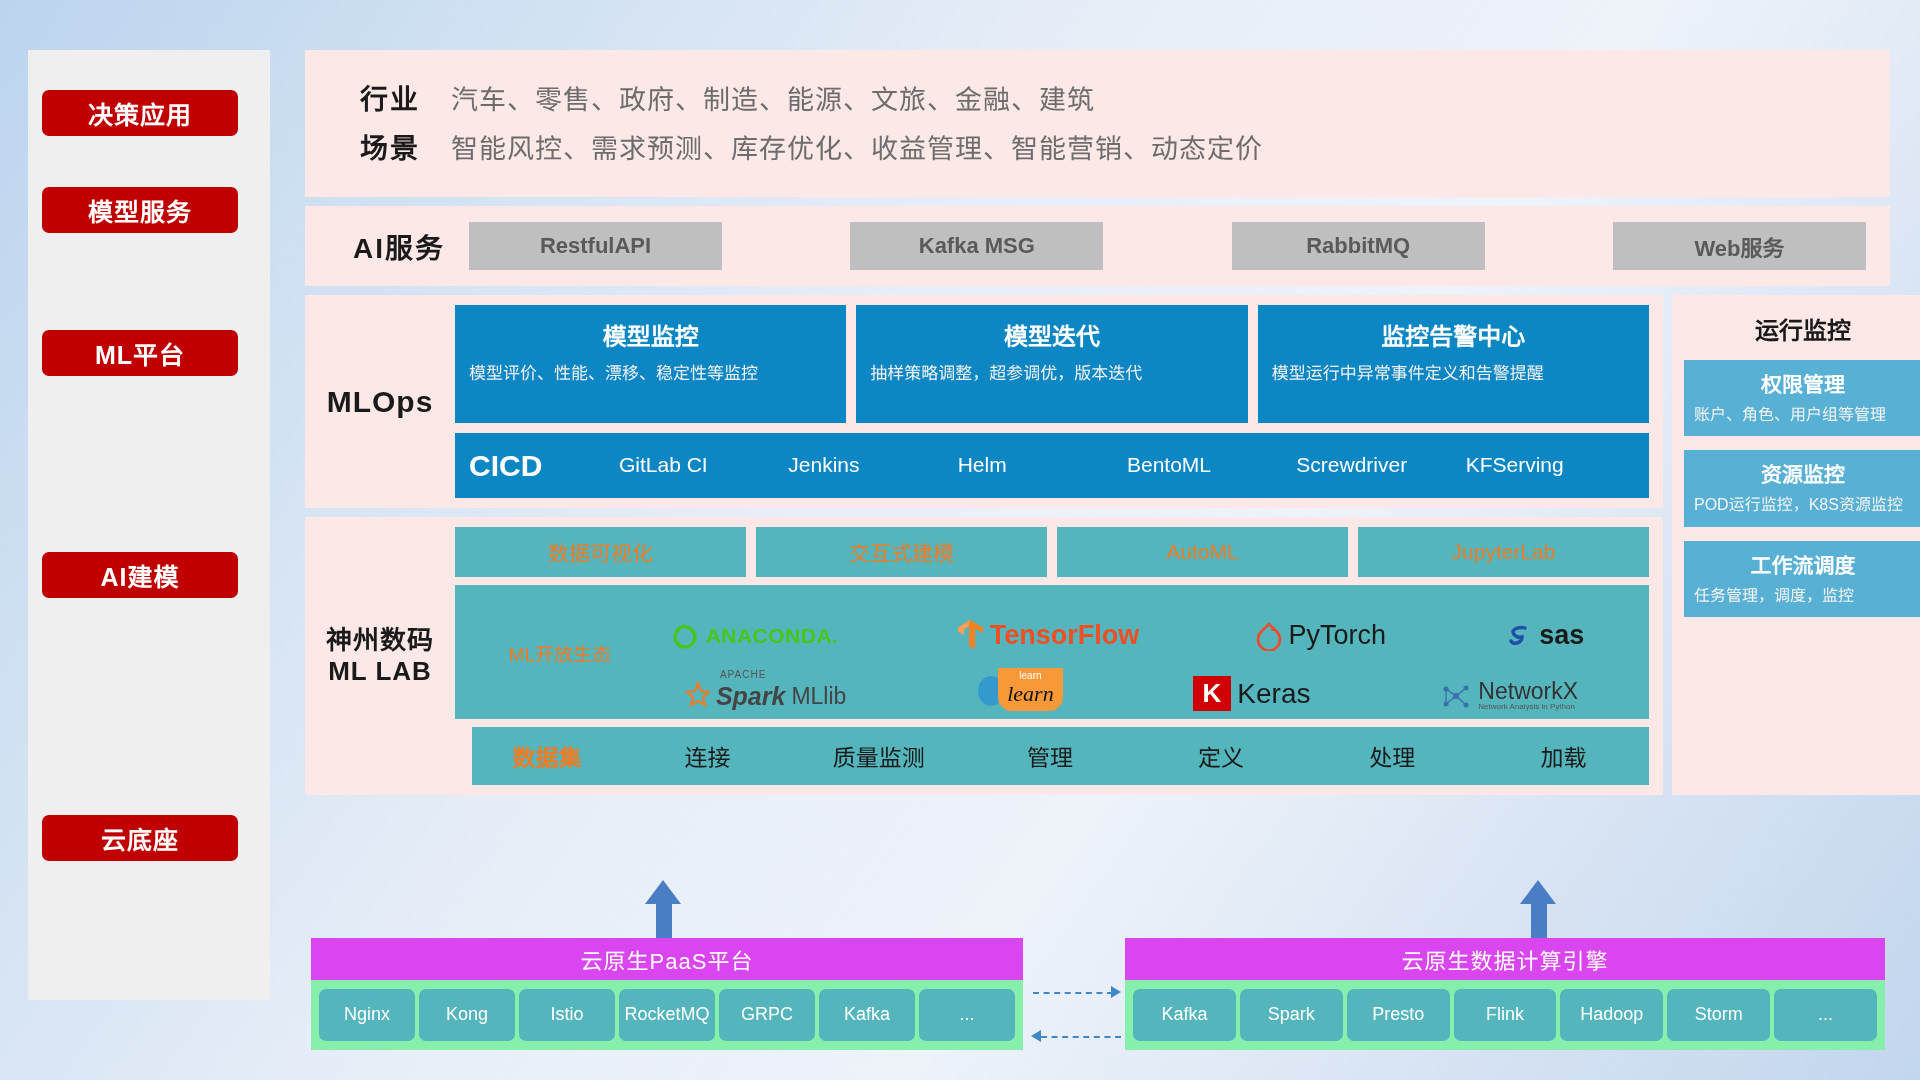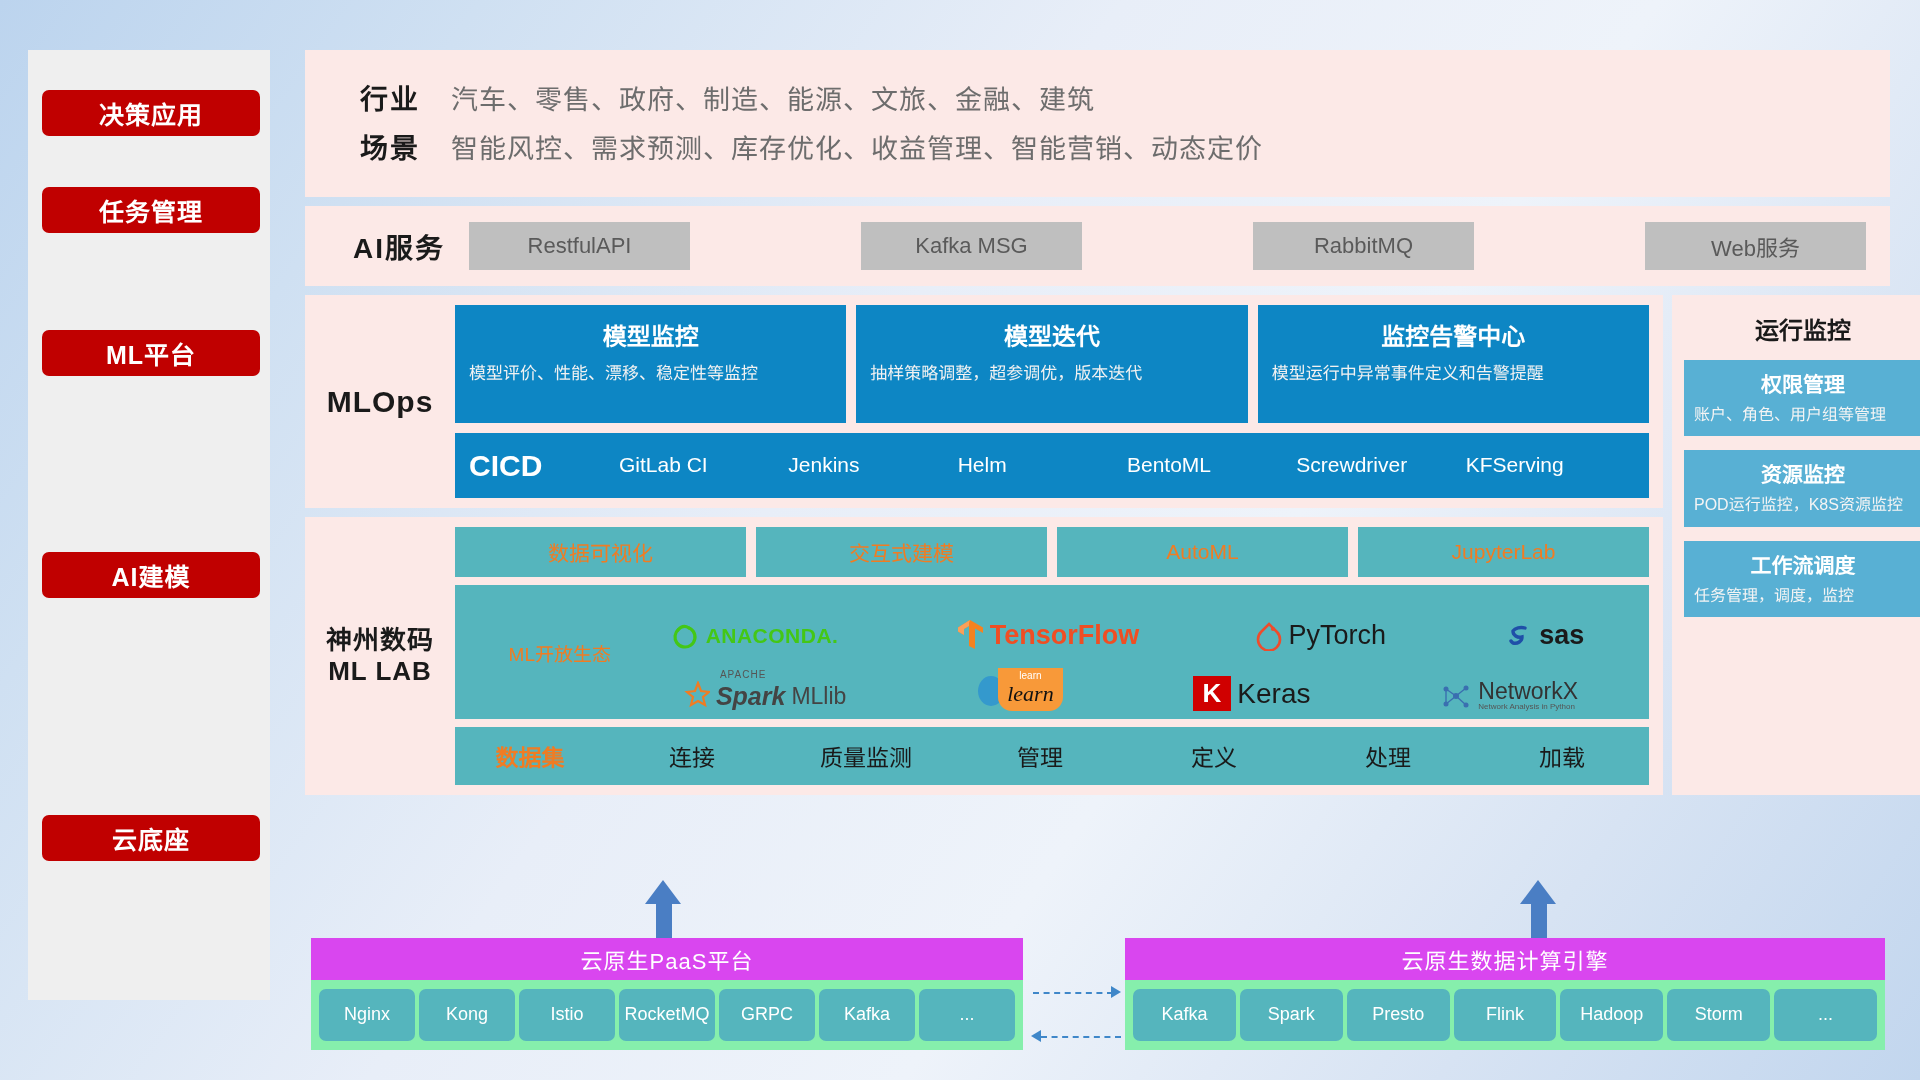--- a/index.html
+++ b/index.html
@@ -13,21 +13,21 @@
 
   
   .canvas { position: absolute; inset: 0; }
 
   
   .left-col {
     position: absolute; left: 28px; top: 50px; width: 242px; height: 950px;
     background: #efefef;
   }
   .stage-btn {
-    position: absolute; left: 42px; width: 218px; height: 46px;
+    position: absolute; left: 42px; width: 196px; height: 46px;
     background: #c00000; border-radius: 7px;
     color: #fff; font-weight: bold; font-size: 25px;
     display: flex; align-items: center; justify-content: center;
     letter-spacing: 1px;
   }
 
   
   .main { position: absolute; left: 305px; top: 50px; width: 1585px; }
 
   .band { background: #fce9e7; position: relative; }
@@ -40,22 +40,22 @@
     width: 122px; flex: none; text-align: center;
     font-size: 28px; font-weight: bold; color: #1a1a1a; letter-spacing: 2px;
   }
   .kv-val { font-size: 27px; color: #6d6d6d; letter-spacing: 1px; }
 
   
   .row-ai { display: flex; align-items: center; padding: 16px 24px; }
   .row-ai .kv-key { width: 140px; }
   .ai-items { display: flex; flex: 1; gap: 0; justify-content: space-between; }
   .ai-chip {
-    background: #bfbfbf; color: #5a5a5a; font-weight: normal; font-size: 22px;
-    width: 221px; height: 48px; display: flex; align-items: center; justify-content: center;
+    background: #bfbfbf; color: #5a5a5a; font-weight: bold; font-size: 22px;
+    width: 253px; height: 48px; display: flex; align-items: center; justify-content: center;
   }
 
   
   .row-split { display: flex; gap: 9px; }
   .col-left { flex: none; width: 1358px; }
   .col-right { flex: none; width: 262px; background: #fce9e7; padding: 10px 12px; }
 
   .mlops-band { background: #fce9e7; display: flex; padding: 10px 14px 10px 0; }
   .side-title {
     width: 150px; flex: none; display: flex; align-items: center; justify-content: center;
@@ -93,21 +93,21 @@
     padding: 8px 6px; min-height: 130px;
   }
   .eco-label {
     width: 150px; flex: none; text-align: right;
     color: #f07c23; font-weight: normal; font-size: 19px;
   }
   .eco-logos { flex: 1; display: flex; flex-direction: column; gap: 2px; }
   .logo-line { display: flex; align-items: flex-end; justify-content: space-around; height: 58px; }
 
   .dataset-bar {
-    margin-top: 8px; background: #55b5bd; height: 58px; display: flex; align-items: center;
+    margin-top: 8px; background: #55b5bd; height: 58px; display: flex; align-items: center; margin-left: 17px;
   }
   .ds-label { width: 150px; flex: none; text-align: center; color: #f07c23; font-weight: bold; font-size: 23px; }
   .ds-items { flex: 1; display: flex; }
   .ds-items span { flex: 1; text-align: center; font-size: 23px; color: #1a1a1a; }
 
   
   .mon-title { text-align: center; font-size: 24px; font-weight: bold; color: #1a1a1a; margin: 6px 0 14px; }
   .mon-card { background: #58b0d4; color: #fff; padding: 8px 10px 10px; margin-bottom: 14px; }
   .mon-card h5 { text-align: center; font-size: 21px; font-weight: bold; margin-bottom: 6px; }
   .mon-card p { font-size: 16px; line-height: 1.4; color: #f4f4f4; }
@@ -144,21 +144,21 @@
   .lg { display: flex; align-items: center; gap: 6px; }
   .lg-text { font-weight: bold; white-space: nowrap; }
 </style>
 </head>
 <body>
 
 <div class="canvas">
 
   <div class="left-col"></div>
   <div class="stage-btn" style="top:90px">决策应用</div>
-  <div class="stage-btn" style="top:187px">任务管理</div>
+  <div class="stage-btn" style="top:187px">模型服务</div>
   <div class="stage-btn" style="top:330px">ML平台</div>
   <div class="stage-btn" style="top:552px">AI建模</div>
   <div class="stage-btn" style="top:815px">云底座</div>
 
   <div class="main">
 
     <div class="band row-industry">
       <div class="kv">
         <div class="kv-key">行业</div>
         <div class="kv-val">汽车、零售、政府、制造、能源、文旅、金融、建筑</div>

